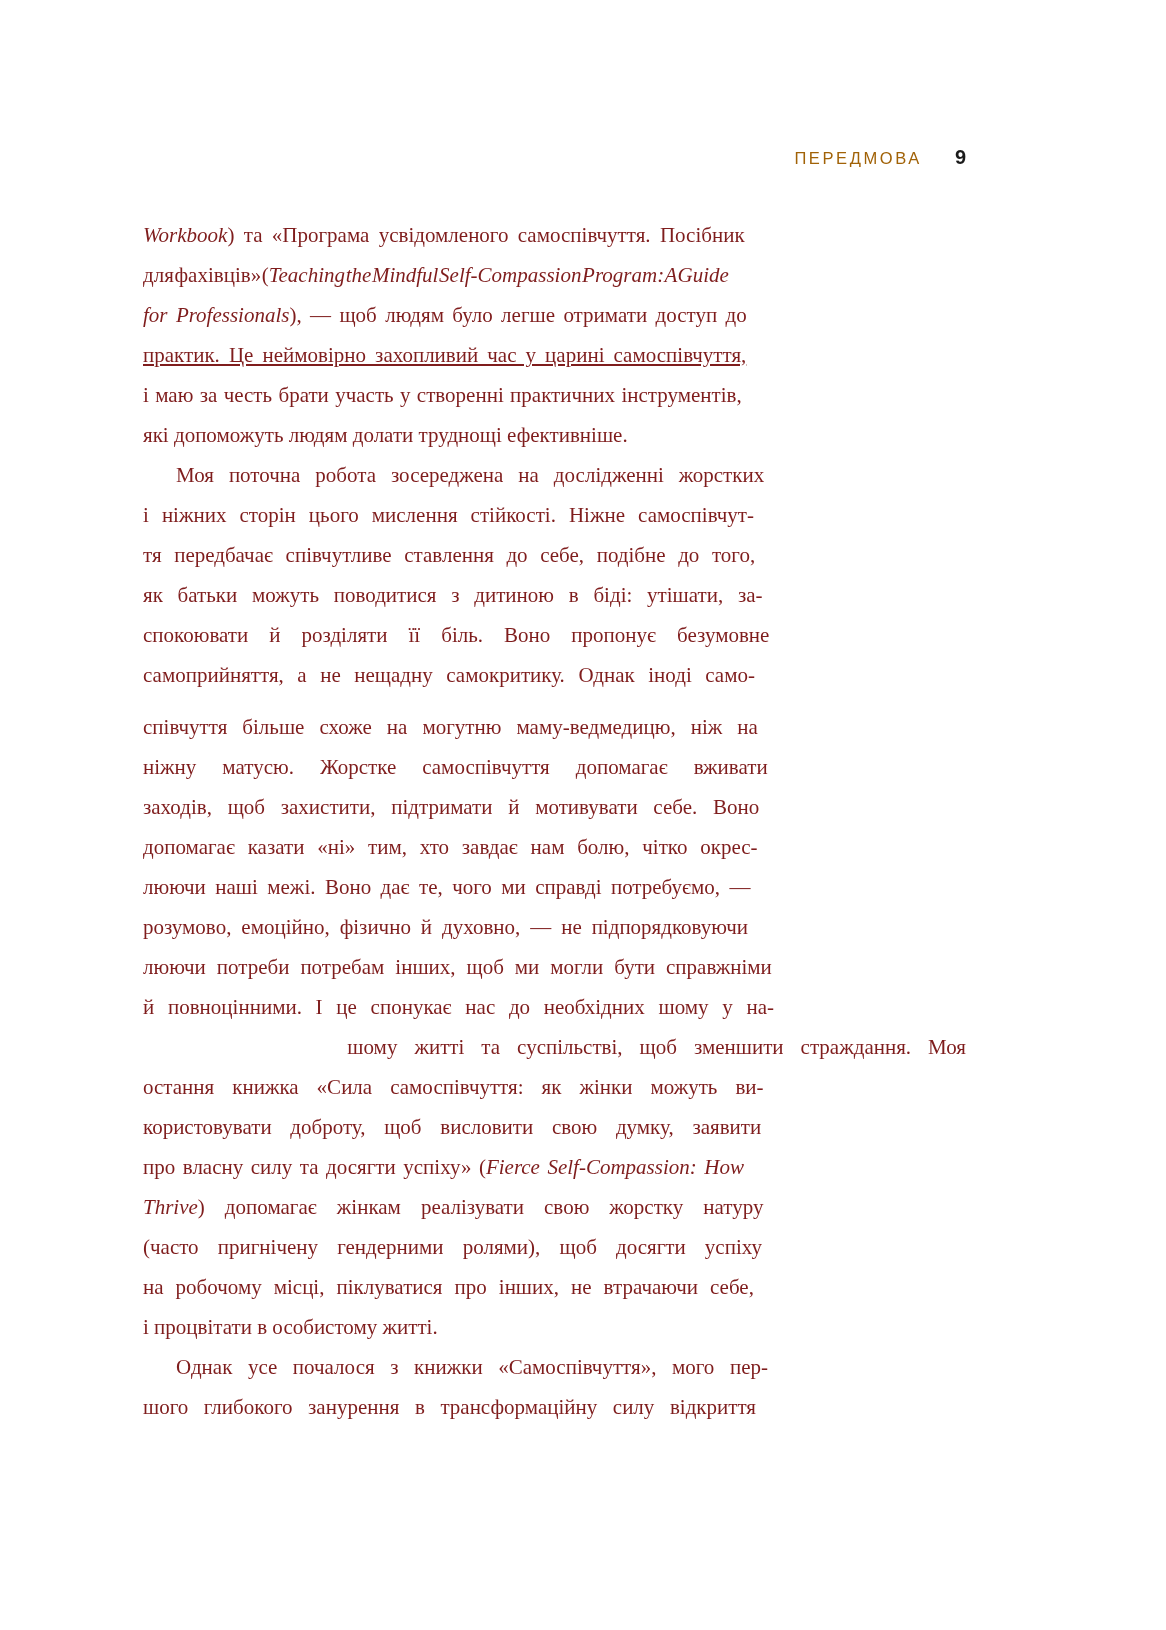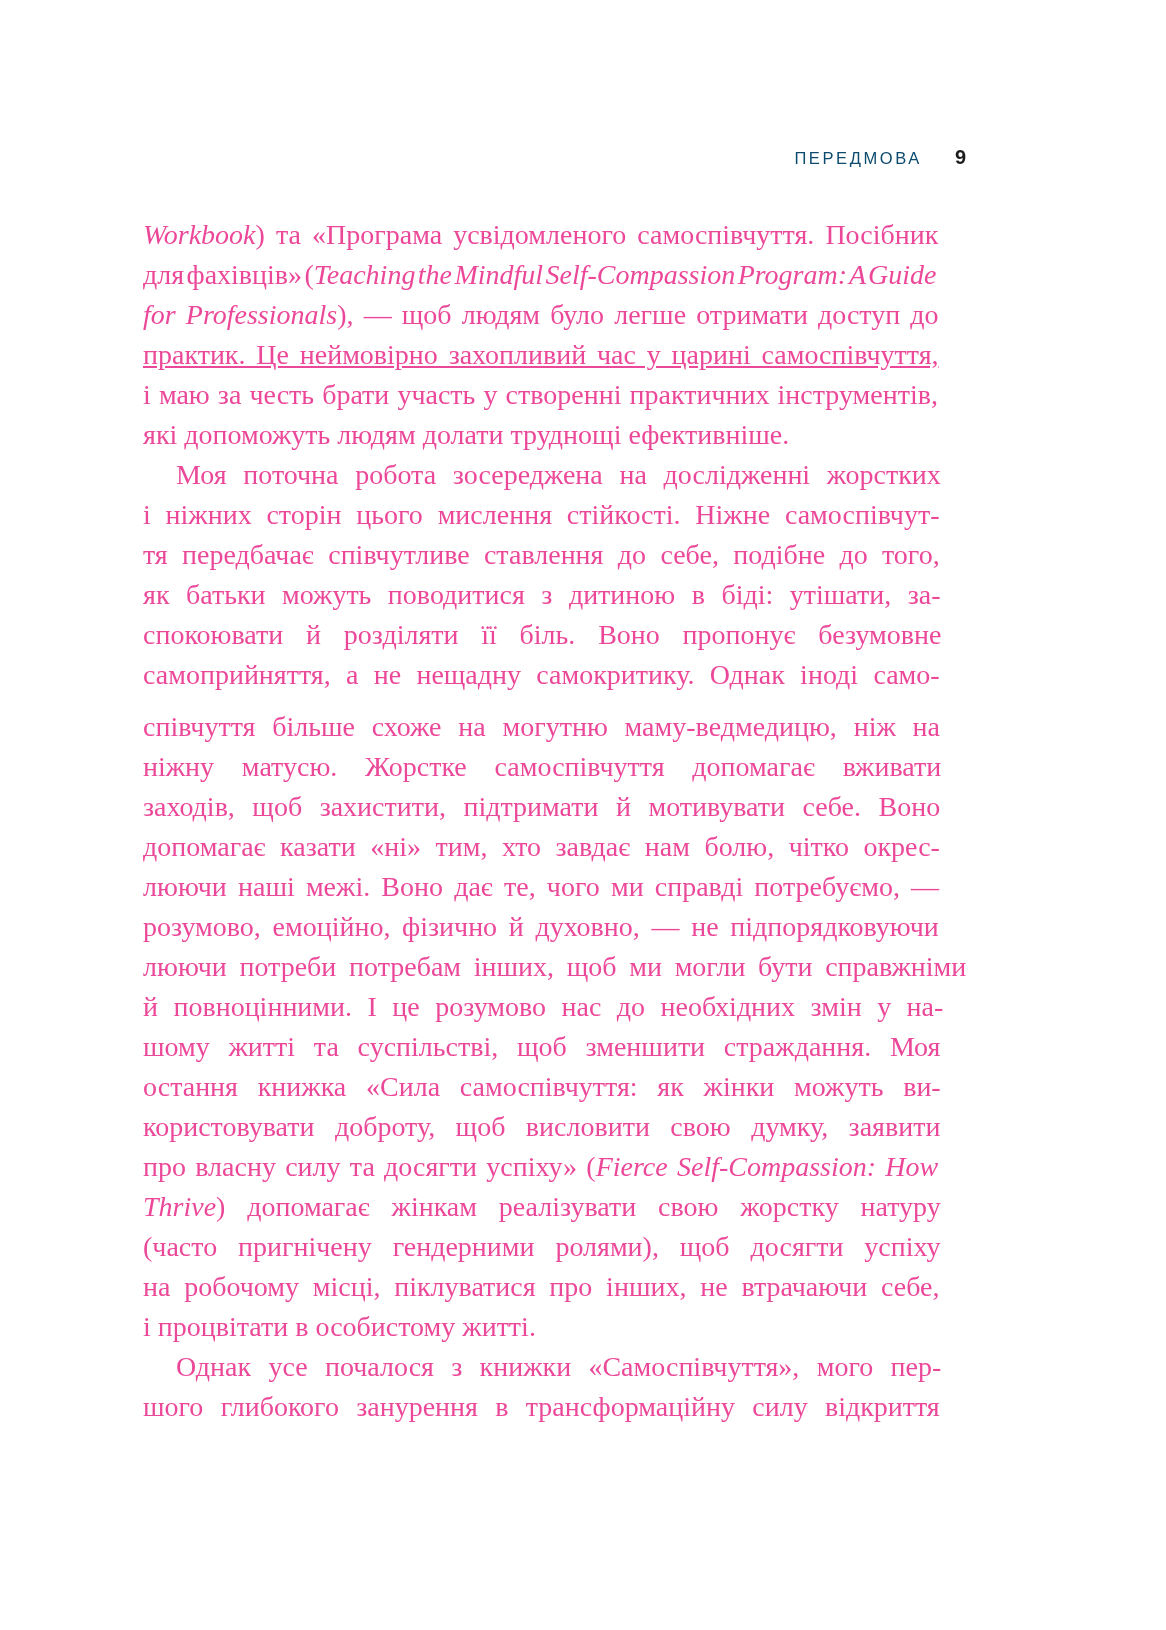--- a/index.html
+++ b/index.html
@@ -8,30 +8,30 @@
   .page {
     position:relative; width:1166px; height:1630px;
     background:#ffffff; overflow:hidden;
   }
   .runhead {
     position:absolute; left:143px; top:146px; width:823px;
     display:flex; justify-content:flex-end; align-items:baseline; gap:33px;
     font-family:"Liberation Sans", sans-serif;
   }
   .runhead .title {
-    font-size:16.5px; letter-spacing:2.6px; color:#0c4a6e; font-weight:400;
+    font-size:16.5px; letter-spacing:2.6px; color:#a16207; font-weight:400;
     white-space:nowrap;
   }
   .runhead .num {
     font-size:20px; font-weight:700; color:#1b1b1b;
   }
   .textblock {
     position:absolute; left:143px; top:215px; width:823px;
     font-family:"Liberation Serif", "DejaVu Serif", serif;
-    font-size:28px; color:#ec4899;
+    font-size:21px; color:#7f1d1d;
   }
   .line { height:40px; line-height:40px; white-space:nowrap; }
   .line .runs { display:inline; }
   .line.indent { padding-left:33px; }
   .em { font-style:italic; }
 </style>
 </head>
 <body>
 
 <div class="page">
@@ -52,22 +52,22 @@
       <div class="line" style="word-spacing: 9.49132px;"><span class="runs"><span class="run">як батьки можуть поводитися з дитиною в біді: утішати, за-</span></span></div>
       <div class="line" style="word-spacing: 15.7768px;"><span class="runs"><span class="run">спокоювати й розділяти її біль. Воно пропонує безумовне</span></span></div>
       <div class="line" style="word-spacing: 8.28125px;"><span class="runs"><span class="run">самоприйняття, а не нещадну самокритику. Однак іноді само-</span></span></div>
       <div class="line" style="word-spacing: 9.79464px; margin-top: 12px;"><span class="runs"><span class="run">співчуття більше схоже на могутню маму-ведмедицю, ніж на</span></span></div>
       <div class="line" style="word-spacing: 20.775px;"><span class="runs"><span class="run">ніжну матусю. Жорстке самоспівчуття допомагає вживати</span></span></div>
       <div class="line" style="word-spacing: 10.4799px;"><span class="runs"><span class="run">заходів, щоб захистити, підтримати й мотивувати себе. Воно</span></span></div>
       <div class="line" style="word-spacing: 7.50347px;"><span class="runs"><span class="run">допомагає казати «ні» тим, хто завдає нам болю, чітко окрес-</span></span></div>
       <div class="line" style="word-spacing: 4.17031px;"><span class="runs"><span class="run">люючи наші межі. Воно дає те, чого ми справді потребуємо, —</span></span></div>
       <div class="line" style="word-spacing: 4.67411px;"><span class="runs"><span class="run">розумово, емоційно, фізично й духовно, — не підпорядковуючи</span></span></div>
       <div class="line" style="word-spacing: 5.69336px;"><span class="runs"><span class="run">люючи потреби потребам інших, щоб ми могли бути справжніми</span></span></div>
-      <div class="line" style="word-spacing: 8.4625px;"><span class="runs"><span class="run">й повноцінними. І це розумово нас до необхідних змін у на-</span></span></div>
-      <div class="line" style="word-spacing: 11.75px;"><span class="runs"><span class="run">шому житті та суспільстві, щоб зменшити страждання. Моя</span></span></div>
+      <div class="line" style="word-spacing: 8.4625px;"><span class="runs"><span class="run">й повноцінними. І це спонукає нас до необхідних шому у на-</span></span></div>
+      <div class="line" style="word-spacing: 11.75px; text-align: right;"><span class="runs"><span class="run">шому житті та суспільстві, щоб зменшити страждання. Моя</span></span></div>
       <div class="line" style="word-spacing: 12.7478px;"><span class="runs"><span class="run">остання книжка «Сила самоспівчуття: як жінки можуть ви-</span></span></div>
       <div class="line" style="word-spacing: 13.4505px;"><span class="runs"><span class="run">користовувати доброту, щоб висловити свою думку, заявити</span></span></div>
       <div class="line" style="word-spacing: 2.25781px;"><span class="runs"><span class="run">про власну силу та досягти успіху» (</span><span class="run em">Fierce Self-Compassion: How</span></span></div>
       <div class="line" style="word-spacing: 14.7839px;"><span class="runs"><span class="run em">Thrive</span><span class="run">) допомагає жінкам реалізувати свою жорстку натуру</span></span></div>
       <div class="line" style="word-spacing: 13.8958px;"><span class="runs"><span class="run">(часто пригнічену гендерними ролями), щоб досягти успіху</span></span></div>
       <div class="line" style="word-spacing: 6.76562px;"><span class="runs"><span class="run">на робочому місці, піклуватися про інших, не втрачаючи себе,</span></span></div>
       <div class="line" style="word-spacing: 0px;"><span class="runs"><span class="run">і процвітати в особистому житті.</span></span></div>
       <div class="line indent" style="word-spacing: 10.3147px;"><span class="runs"><span class="run">Однак усе почалося з книжки «Самоспівчуття», мого пер-</span></span></div>
       <div class="line" style="word-spacing: 10.3047px;"><span class="runs"><span class="run">шого глибокого занурення в трансформаційну силу відкриття</span></span></div>
     </div>

